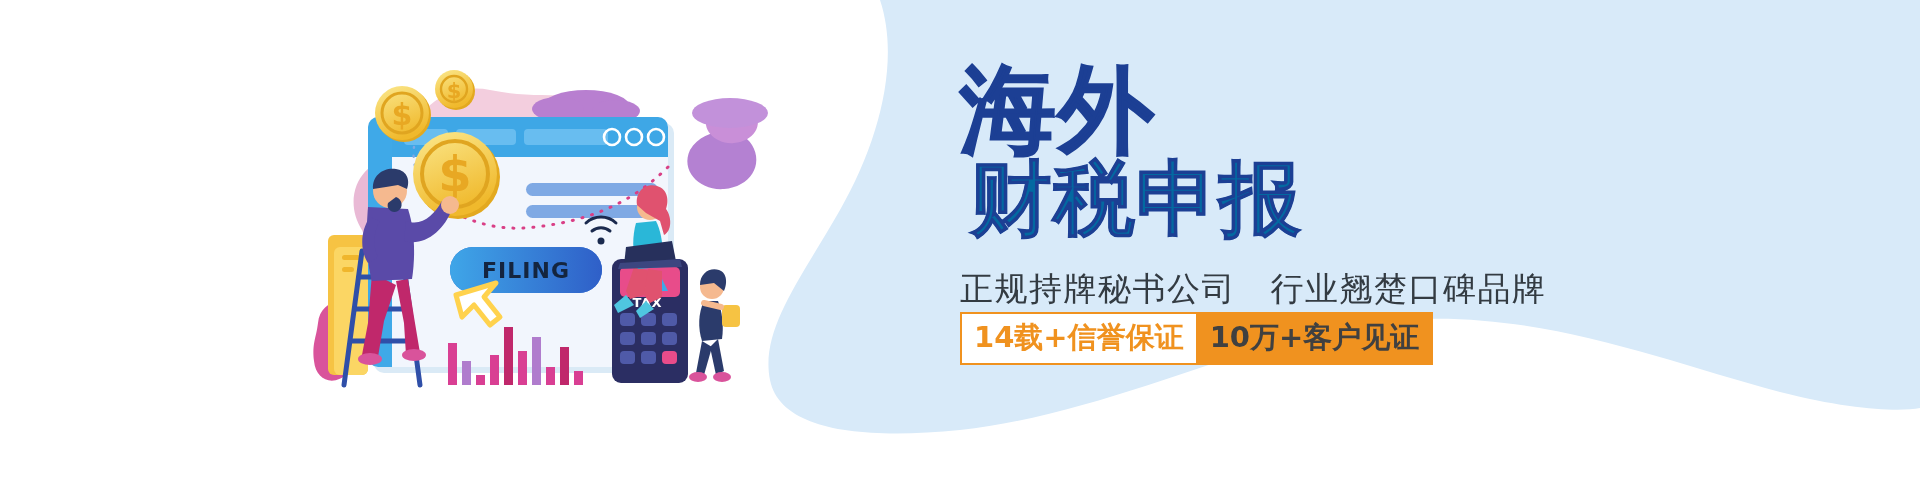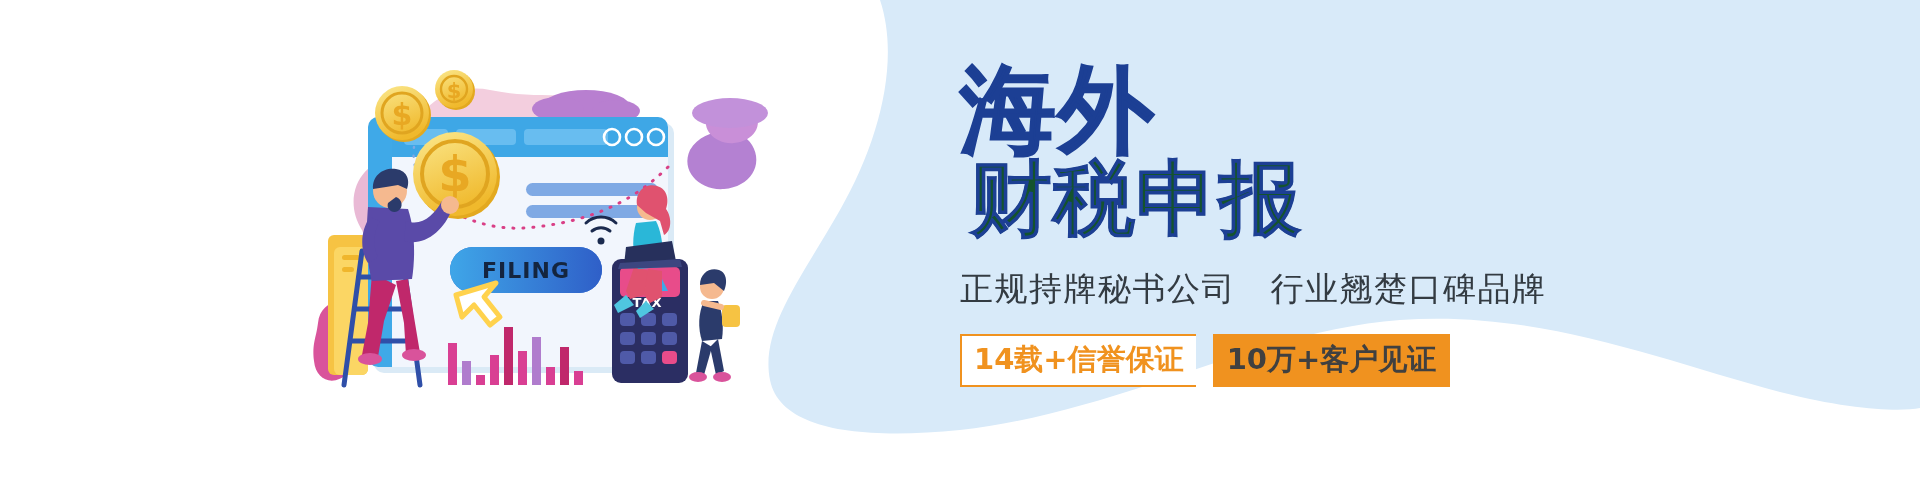--- a/index.html
+++ b/index.html
@@ -17,30 +17,30 @@
 
   
   .text-block{position:absolute;left:960px;top:62px;width:760px;}
   .headline{white-space:nowrap;line-height:1;display:flex;align-items:flex-start;flex-direction:column;}
   .hl-a{
     font-size:96px;font-weight:bold;color:#1c3f94;
     letter-spacing:2px;font-family:"DejaVu Sans",sans-serif;
     -webkit-text-stroke:1.5px #1c3f94;
   }
   .hl-b{
-    font-size:82px;font-weight:bold;color:#14532d;
+    font-size:82px;font-weight:bold;color:#0369a1;
     letter-spacing:1px;margin-left:10px;margin-bottom:5px;
     font-family:"DejaVu Sans",sans-serif;
     -webkit-text-stroke:1px #1c3f94;
   }
   .subtitle{
     margin-top:22px;font-size:33px;color:#333b42;letter-spacing:1.5px;
     white-space:nowrap;font-family:"DejaVu Sans",sans-serif;
   }
-  .badges{margin-top:22px;display:flex;align-items:stretch;white-space:nowrap;gap:17px;}
+  .badges{display:flex;align-items:stretch;white-space:nowrap;}
   .badge{
     font-size:29px;font-weight:bold;padding:7px 12px 9px 12px;
     font-family:"DejaVu Sans",sans-serif;letter-spacing:0px;line-height:1.15;
   }
   .badge-outline{
     color:#f0921f;background:#ffffff;
     border:2px solid #f0921f;border-right:none;
   }
   .badge-solid{
     color:#404040;background:#f0921f;

